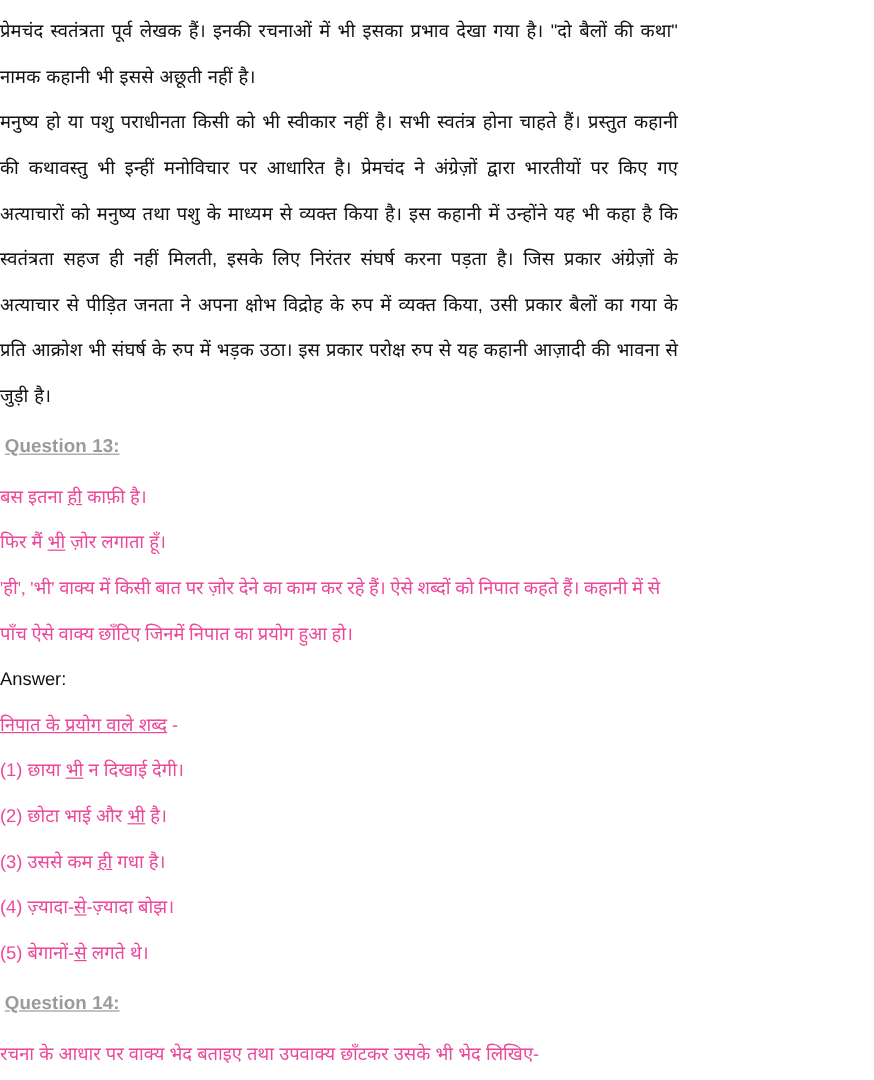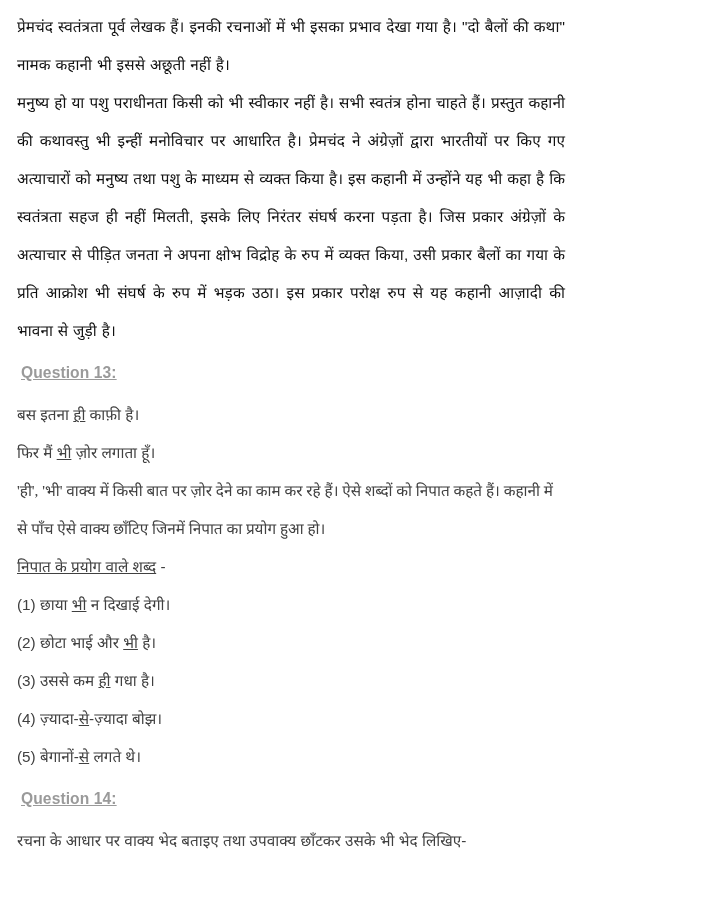--- a/index.html
+++ b/index.html
@@ -11,41 +11,41 @@
     width: 728px;
     height: 900px;
     font-family: "Liberation Sans", "DejaVu Sans", sans-serif;
     color: #000000;
     overflow: hidden;
   }
   .page {
     width: 579px;
     height: 900px;
     box-sizing: border-box;
-    padding: 8px 14px 0 17px;
+    padding: 8px 14px 0 0;
     position: relative;
   }
   
   .para {
     font-size: 15.3px;
     line-height: 38px;
     text-align: justify;
     text-justify: inter-word;
     margin: 0 0 0 0;
     letter-spacing: 0.1px;
     word-spacing: 0.5px;
     color: #111111;
   }
   
   .line {
     font-size: 15.3px;
     line-height: 38px;
     text-align: left;
     margin: 0;
-    color: #404040;
+    color: #ec4899;
     white-space: nowrap;
   }
   .line.wrap {
     white-space: normal;
     text-align: left;
     font-family: Liberation Serif, serif;
   }
   
   .q-heading {
     font-size: 15.6px;
@@ -77,20 +77,21 @@
   <p class="para">मनुष्य हो या पशु पराधीनता किसी को भी स्वीकार नहीं है। सभी स्वतंत्र होना चाहते हैं। प्रस्तुत कहानी की कथावस्तु भी इन्हीं मनोविचार पर आधारित है। प्रेमचंद ने अंग्रेज़ों द्वारा भारतीयों पर किए गए अत्याचारों को मनुष्य तथा पशु के माध्यम से व्यक्त किया है। इस कहानी में उन्होंने यह भी कहा है कि स्वतंत्रता सहज ही नहीं मिलती, इसके लिए निरंतर संघर्ष करना पड़ता है। जिस प्रकार अंग्रेज़ों के अत्याचार से पीड़ित जनता ने अपना क्षोभ विद्रोह के रुप में व्यक्त किया, उसी प्रकार बैलों का गया के प्रति आक्रोश भी संघर्ष के रुप में भड़क उठा। इस प्रकार परोक्ष रुप से यह कहानी आज़ादी की भावना से जुड़ी है।</p>
 
   <p class="q-heading">Question 13:</p>
 
   <p class="line"><span>बस इतना </span><u class="mark">ही</u><span> काफ़ी है।</span></p>
 
   <p class="line"><span>फिर मैं </span><u class="mark">भी</u><span> ज़ोर लगाता हूँ।</span></p>
 
   <p class="line wrap">'ही', 'भी' वाक्य में किसी बात पर ज़ोर देने का काम कर रहे हैं। ऐसे शब्दों को निपात कहते हैं। कहानी में से पाँच ऐसे वाक्य छाँटिए जिनमें निपात का प्रयोग हुआ हो।</p>
 
+  <p class="answer-label">Answer:</p>
 
   <p class="line"><u class="mark">निपात के प्रयोग वाले शब्द</u><span> -</span></p>
 
   <div id="answer-list">
       <p class="line"><span>(1)</span><span> छाया </span><u class="mark">भी</u><span> न दिखाई देगी।</span></p>
       <p class="line"><span>(2)</span><span> छोटा भाई और </span><u class="mark">भी</u><span> है।</span></p>
       <p class="line"><span>(3)</span><span> उससे कम </span><u class="mark">ही</u><span> गधा है।</span></p>
       <p class="line"><span>(4)</span><span> ज़्यादा-</span><u class="mark">से</u><span>-ज़्यादा बोझ।</span></p>
       <p class="line"><span>(5)</span><span> बेगानों-</span><u class="mark">से</u><span> लगते थे।</span></p>
     </div>

